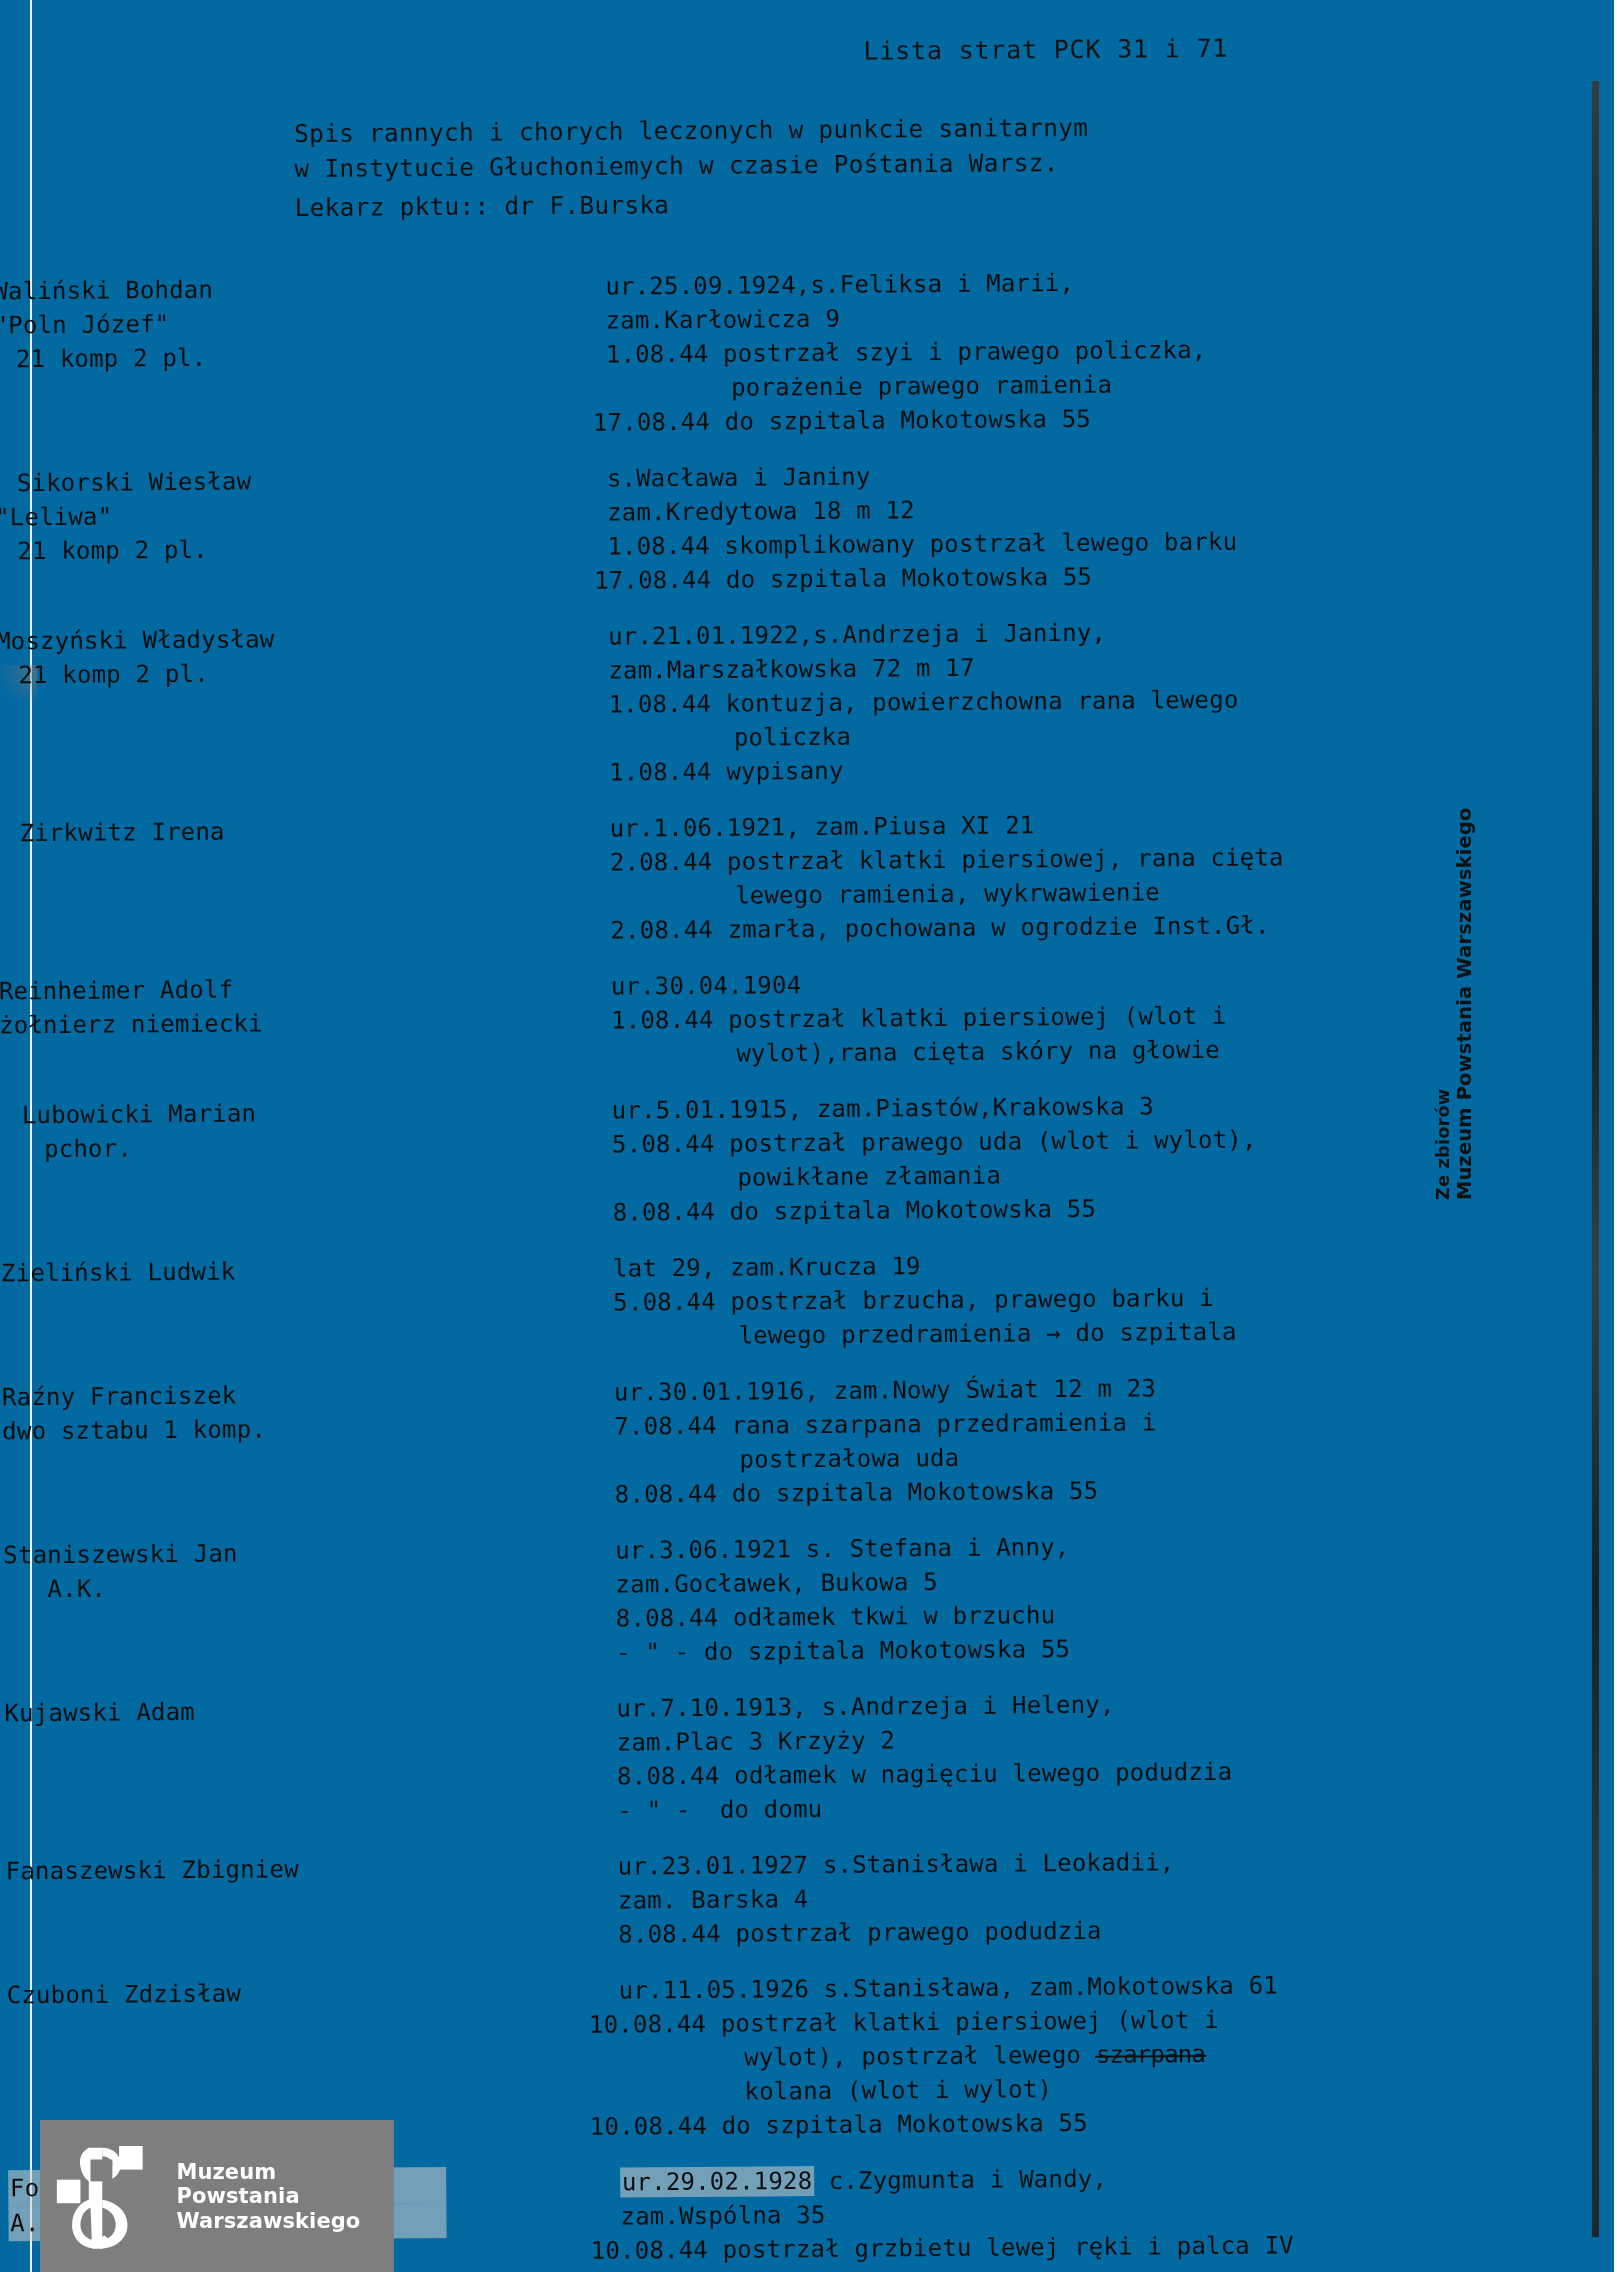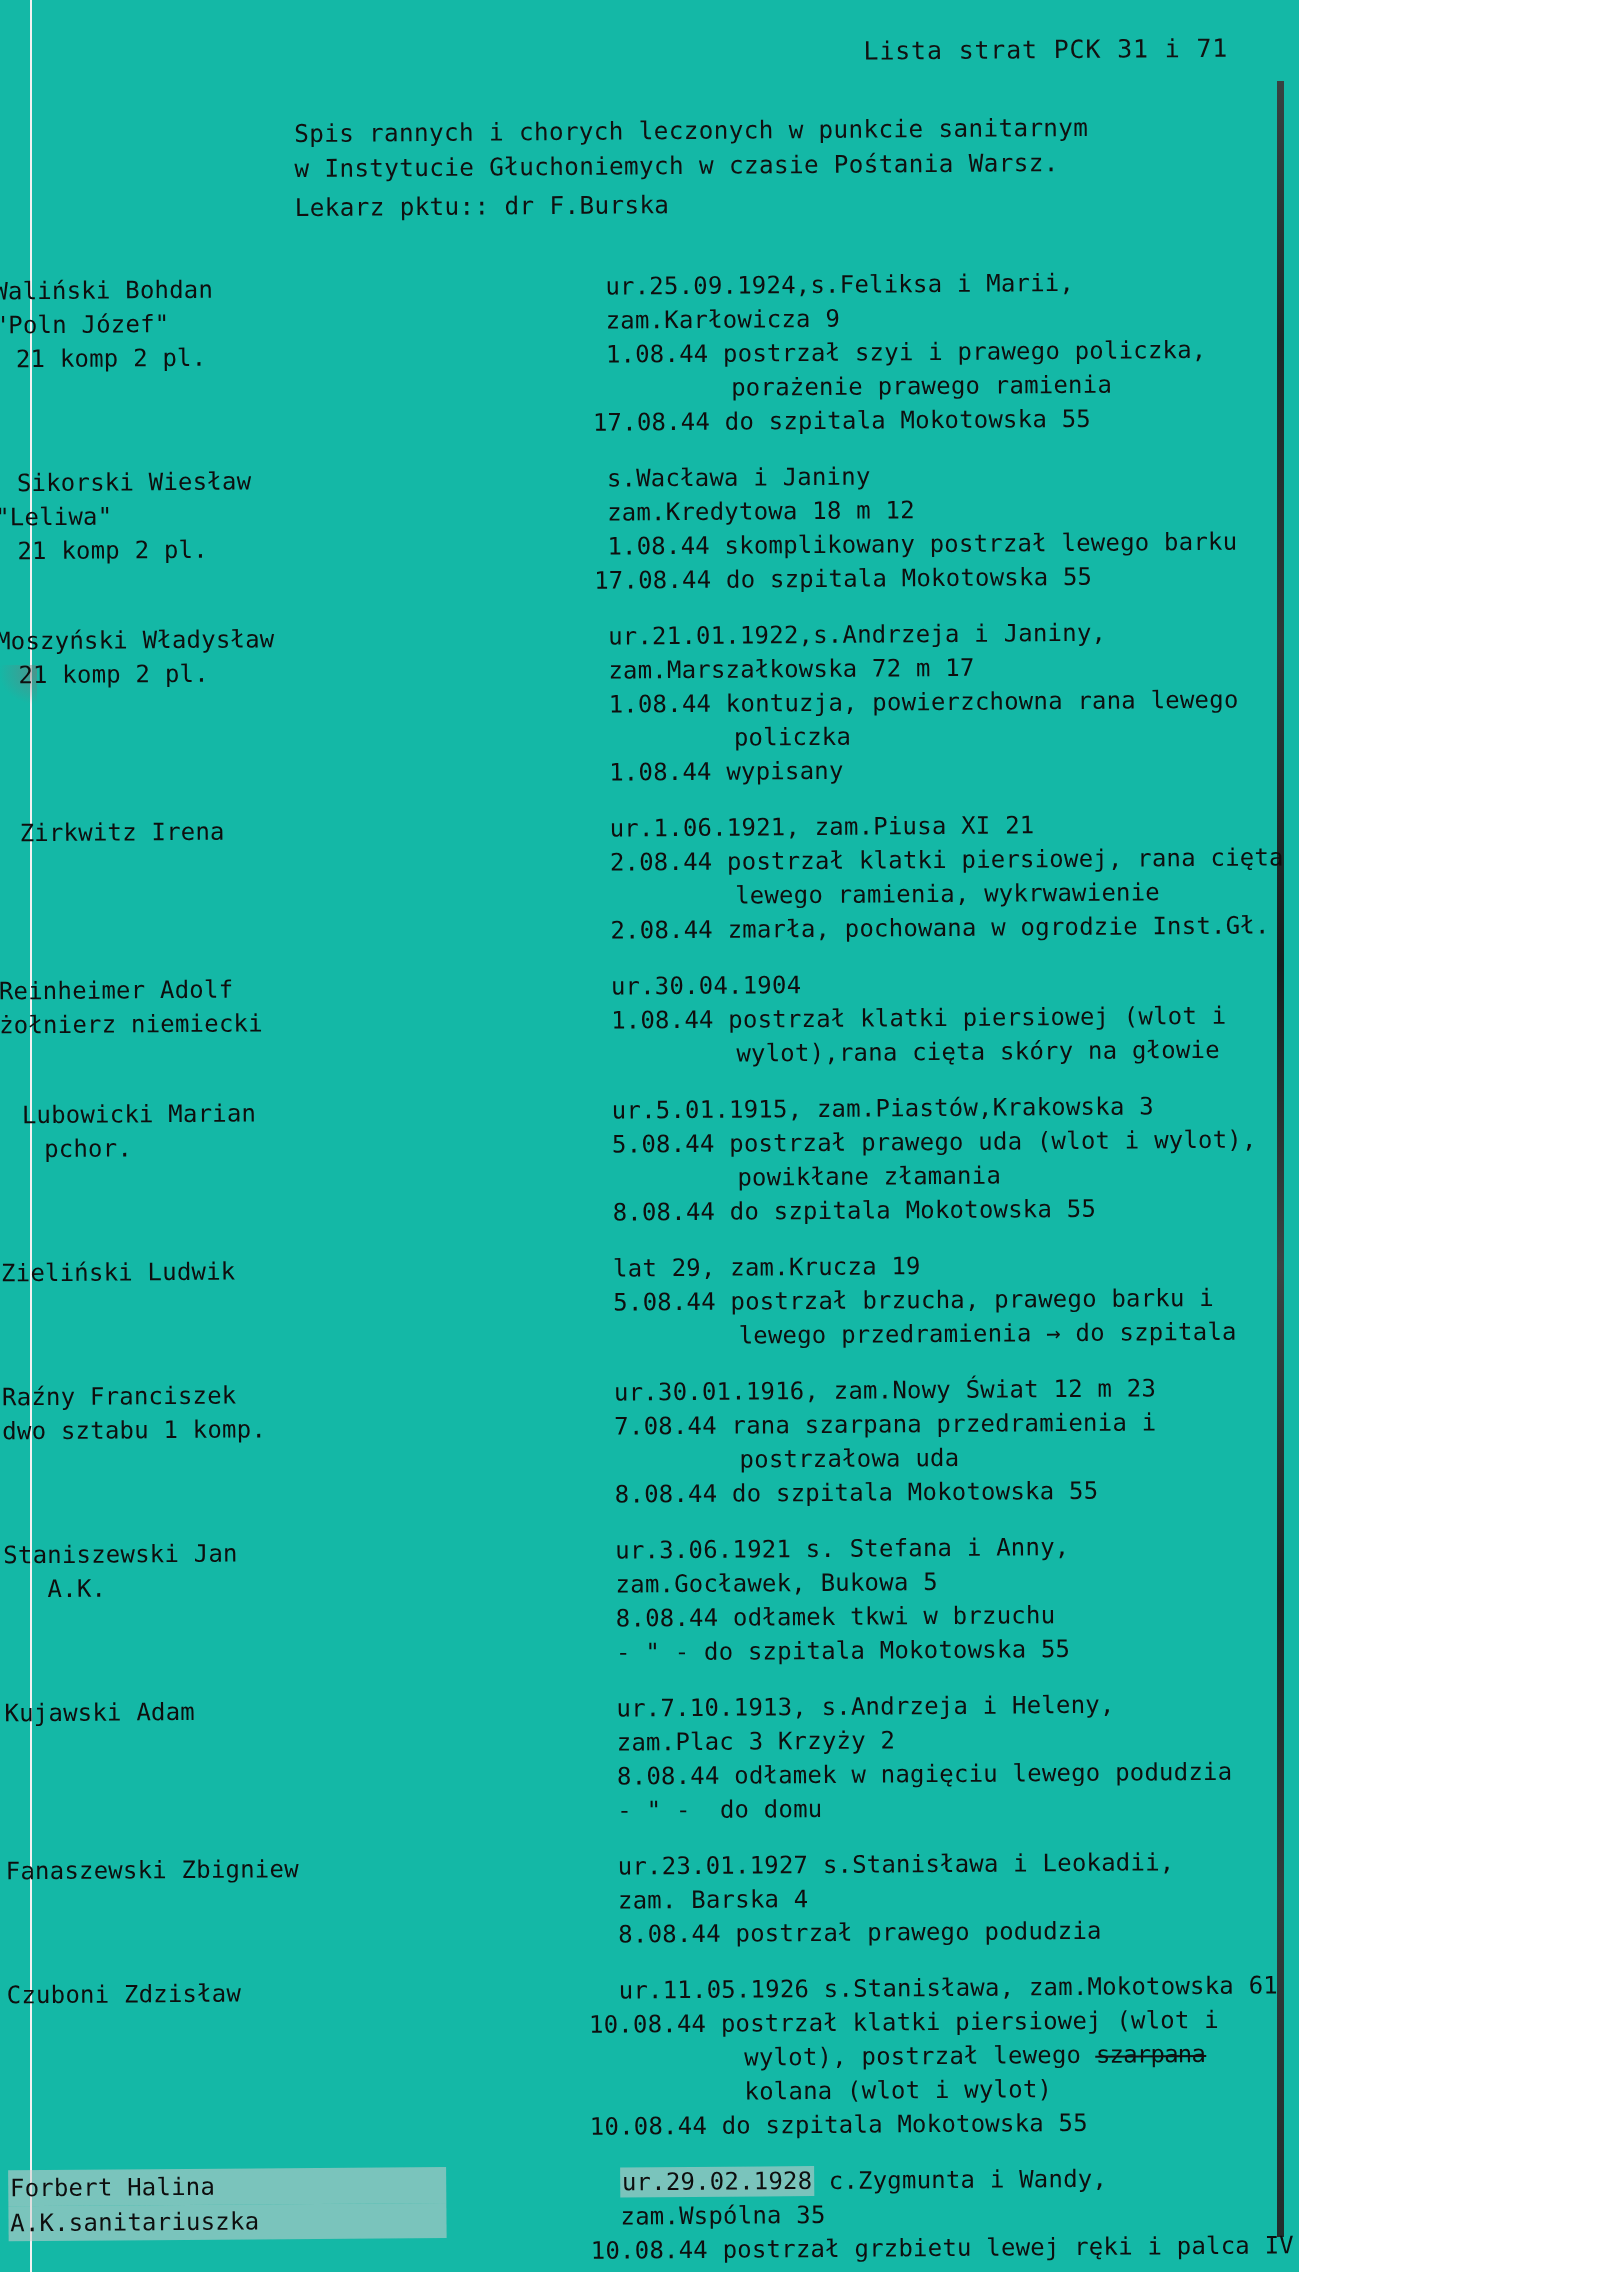--- a/index.html
+++ b/index.html
@@ -5,24 +5,25 @@
   html, body {
     margin: 0;
     padding: 0;
     background: #fff;
   }
   body {
     font-family: "DejaVu Sans Mono", "Liberation Mono", monospace;
   }
   .page {
     position: relative;
-    width: 1299px;
+    width: 1581px;
     height: 2273px;
-    background: #14b8a6;
+    background: #0369a1;
     overflow: hidden;
+    padding-left: 33px;
   }
 
   
   .scan-edge-right {
     position: absolute;
     top: 81px;
     right: 15px;
     width: 6.7px;
     height: 2156px;
     background: linear-gradient(to bottom,
@@ -265,15 +266,36 @@
           <div class="entry-name"><span class="nm ghost">Forbert Halina</span><span class="nm ghost">A.K.sanitariuszka</span></div>
           <div class="entry-detail"><span class="dl"><span class="ghost">ur.29.02.1928</span> c.Zygmunta i Wandy,</span><span class="dl">zam.Wspólna 35</span><span class="dl out2">10.08.44 postrzał grzbietu lewej ręki i palca IV</span></div>
         </div>
       </div>
 
   </div>
 
   <div class="watermark"><span class="wl1">Ze zbiorów</span>
 <span class="wl2">Muzeum Powstania Warszawskiego</span></div>
 
+  <div class="logo">
+    <div class="logo-mark">
+      <svg viewBox="0 0 128 132" width="108" height="111" aria-hidden="true">
+        <rect x="76" y="6" width="28" height="28" fill="#ffffff"></rect>
+        <rect x="2" y="46" width="28" height="28" fill="#ffffff"></rect>
+        <path d="M40 8 C32 12 28 20 30 30 C31 38 35 44 40 48
+                 L40 70 C28 74 20 86 20 100 C20 116 32 128 48 128
+                 C56 128 62 124 66 118 L58 112 C55 116 52 118 48 118
+                 C38 118 30 110 30 100 C30 90 35 82 42 79
+                 L44 128 L56 128 L56 8 Z" fill="#ffffff"></path>
+        <path d="M56 8 C68 8 78 16 78 28 C78 40 68 48 56 48 L56 38
+                 C62 38 68 34 68 28 C68 22 62 18 56 18 Z" fill="#ffffff"></path>
+        <path d="M56 70 L56 79 C66 82 72 90 72 100 C72 110 64 118 54 118
+                 L54 128 C72 128 86 116 86 100 C86 85 74 73 56 70 Z" fill="#ffffff"></path>
+        <rect x="42" y="22" width="26" height="26" fill="#7e7e7e"></rect>
+      </svg>
+    </div>
+    <div class="logo-text">Muzeum
+Powstania
+Warszawskiego</div>
+  </div>
 
 </div>
 
 
 </body></html>

